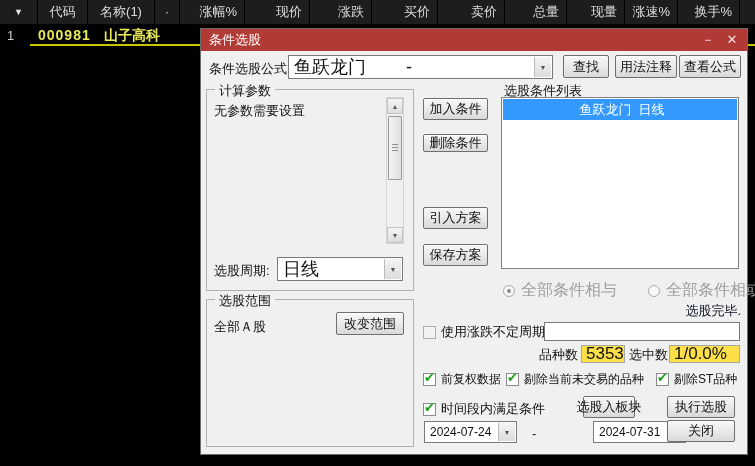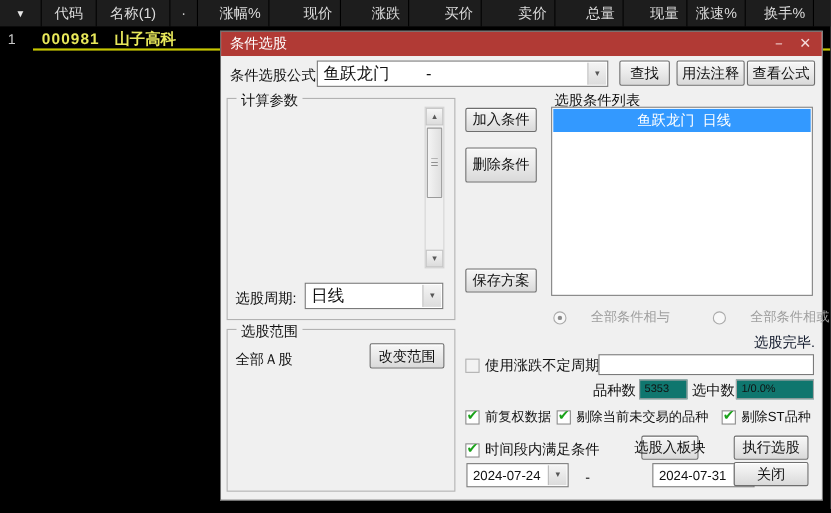--- a/index.html
+++ b/index.html
@@ -37,44 +37,44 @@
   .dbody { position:absolute; left:0; top:22px; width:546px; height:403px; background:#f0f0f0; font-size:13px; color:#111; }
   .lbl { position:absolute; white-space:nowrap; }
   
   .btn {
     position:absolute; border:1px solid #6e6e6e; border-radius:2px; text-align:center;
     background:linear-gradient(#f7f7f7,#ebebeb 45%,#d9d9d9); box-shadow:inset 0 1px 0 #fff;
     font-size:13px; color:#111; display:flex; align-items:center; justify-content:center; white-space:nowrap;
   }
   
   .combo { position:absolute; background:#fff; border:1px solid #7a7a7a; }
-  .combo .cval { position:absolute; left:5px; top:0; bottom:0; display:flex; align-items:center; white-space:pre; font-size:15px; }
+  .combo .cval { position:absolute; left:5px; top:0; bottom:0; display:flex; align-items:center; white-space:pre; font-size:18px; }
   .combo .carrow {
     position:absolute; right:1px; top:1px; bottom:1px; width:17px; border-left:1px solid #b9b9b9;
     background:linear-gradient(#f4f4f4,#dcdcdc); color:#555; font-size:7px;
     display:flex; align-items:center; justify-content:center;
   }
   
   .groupbox { position:absolute; border:1px solid #b2b2b2; }
   .gb-label { position:absolute; top:-8px; left:8px; background:#f0f0f0; padding:0 4px; font-size:13px; }
   
   .listbox { position:absolute; background:#fff; border:1px solid #808080;text-align:center; }
   .list-item { position:absolute; left:1px; right:1px; top:1px; height:21px; background:#3399ff; color:#fff; font-size:13px; line-height:21px; padding-left:4px; white-space:pre; }
   
   .cbwrap { position:absolute; display:flex; align-items:center; gap:5px; font-size:12px; white-space:nowrap; }
   .cbbox { width:13px; height:13px; background:#fff; border:1px solid #8a8a8a; position:relative; flex:0 0 auto; }
   .cbbox.off { background:#f2f2f2; border-color:#b0b0b0; }
   .cbbox .tick { position:absolute; left:0px; top:-4px; color:#1aa21a; font-size:13px; font-weight:bold; }
   
-  .rdwrap { position:absolute; display:flex; align-items:center; gap:22px; font-size:12px; color:#9e9e9e; white-space:nowrap;text-align:right; }
+  .rdwrap { position:absolute; display:flex; align-items:center; gap:6px; font-size:16px; color:#9e9e9e; white-space:nowrap;text-align:right; }
   .rdcirc { width:12px; height:12px; border-radius:50%; border:1px solid #aaa; background:#f8f8f8; position:relative; flex:0 0 auto; }
   .rdcirc .dot { position:absolute; left:3px; top:3px; width:4px; height:4px; border-radius:50%; background:#8c8c8c; }
   
   .edit { position:absolute; background:#fff; border:1px solid #7a7a7a; }
-  .sfield { position:absolute; background:#0f766e; border:1px solid #a6a6a6; font-size:10px; line-height:16px; padding-left:4px; white-space:nowrap; overflow:hidden; }
+  .sfield { position:absolute; background:#fde047; border:1px solid #a6a6a6; font-size:17px; line-height:16px; padding-left:4px; white-space:nowrap; overflow:hidden; }
   .status-red { position:absolute; color:#0f172a; font-size:13px; }
   
   .vscroll { position:absolute; width:18px; border:1px solid #d4d4d4; background:#f0f0f0; }
   .sb-btn { position:absolute; left:0; width:16px; height:16px; background:linear-gradient(#f6f6f6,#dcdcdc); border:1px solid #c4c4c4; color:#5a5a5a; font-size:7px; display:flex; align-items:center; justify-content:center; }
   .sb-up { top:0; }
   .sb-down { bottom:0; }
   .sb-thumb { position:absolute; left:1px; width:14px; background:linear-gradient(90deg,#f4f4f4,#dfdfdf); border:1px solid #9a9a9a; border-radius:1px; }
   .sb-grip { position:absolute; left:3px; right:3px; top:50%; height:7px; margin-top:-4px;
     background:repeating-linear-gradient(#8f8f8f 0 1px, transparent 1px 3px); }
   .dash { position:absolute; font-size:13px; }
@@ -121,20 +121,21 @@
       <div class="combo" style="left:87px;top:4px;width:265px;height:24px;">
         <span class="cval">鱼跃龙门        -</span>
         <span class="carrow">▼</span>
       </div>
       <div class="btn" style="left:362px;top:4px;width:46px;height:23px;">查找</div>
       <div class="btn" style="left:414px;top:4px;width:62px;height:23px;">用法注释</div>
       <div class="btn" style="left:478px;top:4px;width:62px;height:23px;">查看公式</div>
 
       <div class="groupbox" style="left:5px;top:38px;width:208px;height:202px;">
         <span class="gb-label">计算参数</span>
+        <span class="lbl" style="left:7px;top:12px;">无参数需要设置</span>
         <div class="vscroll" style="left:179px;top:7px;height:147px;">
           <div class="sb-btn sb-up">▲</div>
           <div class="sb-thumb" style="top:18px;height:64px;">
               <div class="sb-grip"></div>
             </div>
           <div class="sb-btn sb-down">▼</div>
         </div>
         <span class="lbl" style="left:7px;top:172px;">选股周期:</span>
         <div class="combo" style="left:70px;top:167px;width:126px;height:24px;">
           <span class="cval">日线</span>
@@ -142,21 +143,22 @@
         </div>
       </div>
 
       <div class="groupbox" style="left:5px;top:248px;width:208px;height:148px;">
         <span class="gb-label">选股范围</span>
         <span class="lbl" style="left:7px;top:18px;">全部Ａ股</span>
         <div class="btn" style="left:129px;top:12px;width:68px;height:23px;">改变范围</div>
       </div>
 
       <div class="btn" style="left:222px;top:47px;width:65px;height:22px;">加入条件</div>
-      <div class="btn" style="left:222px;top:83px;width:65px;height:32px;">删除条件</div>
+      <div class="btn" style="left:222px;top:83px;width:65px;height:18px;">删除条件</div>
+      <div class="btn" style="left:222px;top:156px;width:65px;height:22px;">引入方案</div>
       <div class="btn" style="left:222px;top:193px;width:65px;height:22px;">保存方案</div>
 
       <span class="lbl" style="left:303px;top:31px;">选股条件列表</span>
       <div class="listbox" style="left:300px;top:46px;width:238px;height:172px;">
         <div class="list-item">鱼跃龙门  日线</div>
       </div>
 
       <div class="rdwrap" style="left:302px;top:229px;">
         <span class="rdcirc">
             <span class="dot"></span>

